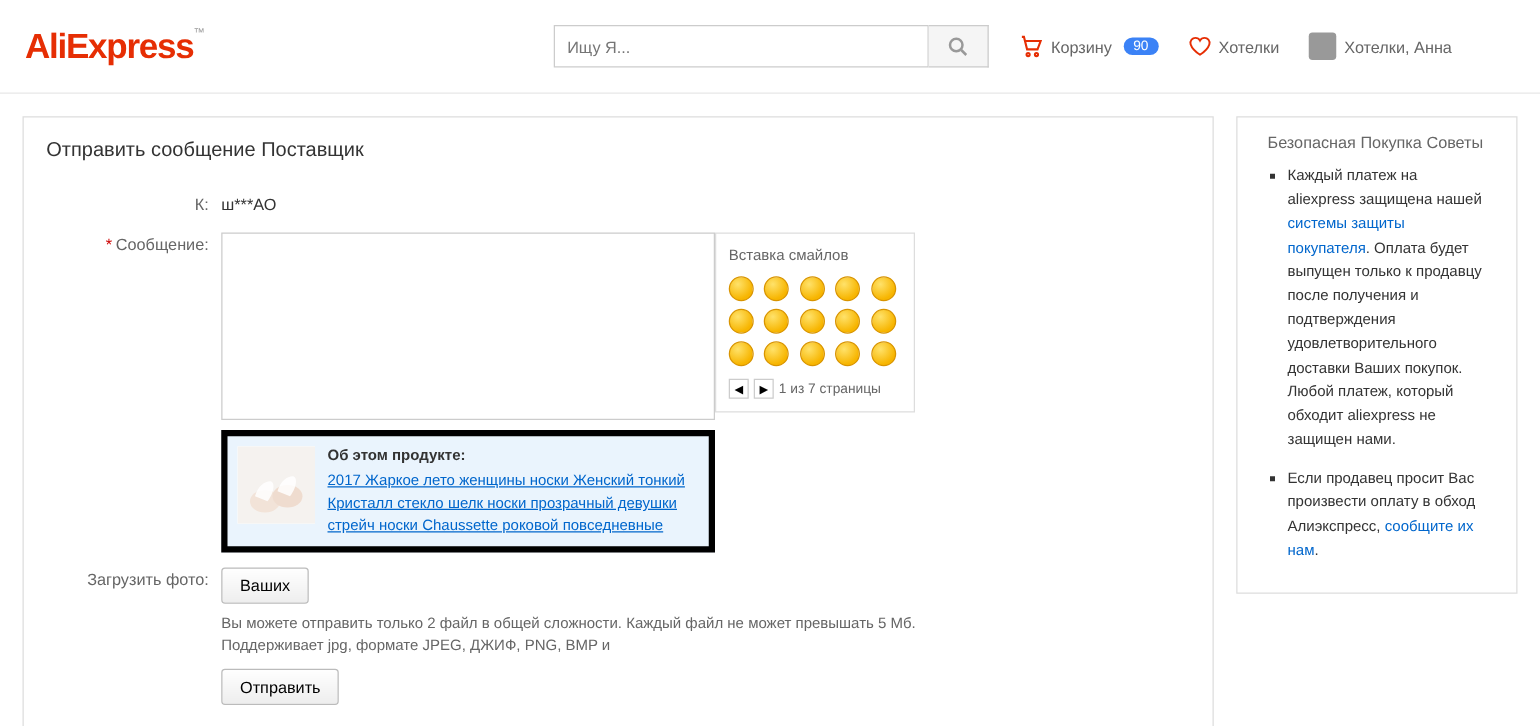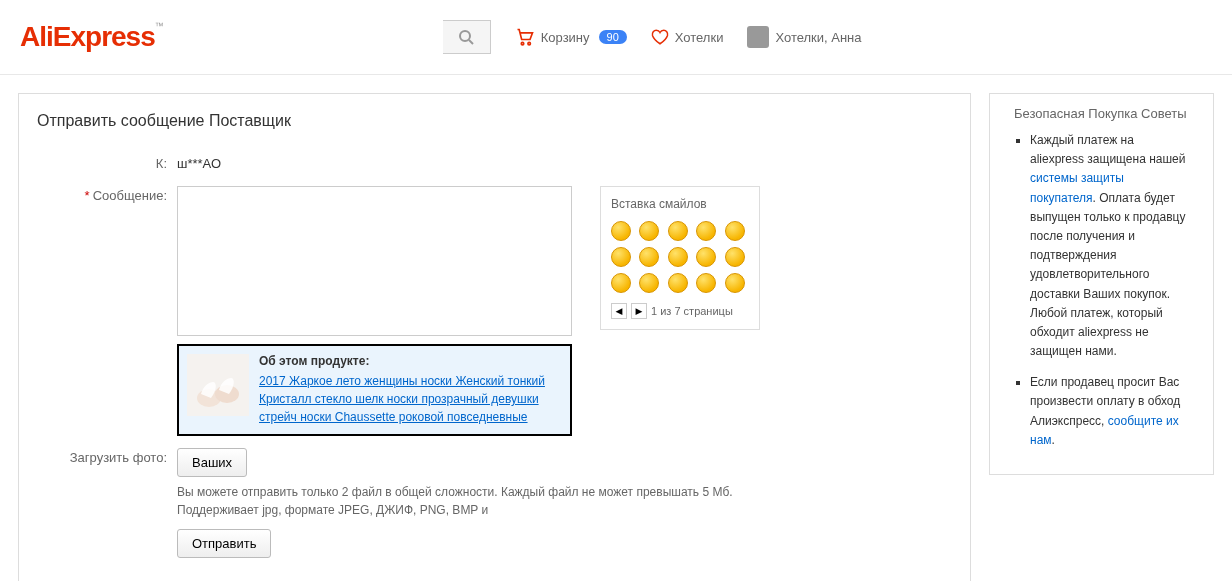--- a/index.html
+++ b/index.html
@@ -14,49 +14,50 @@
   .hdr-item svg, .hdr-item .avatar { margin-right: 6px; }
   .badge { background: #3b82f6; color: #fff; border-radius: 10px; padding: 1px 8px; font-size: 11px; margin-left: 9px; }
   .avatar { width: 22px; height: 22px; background: #999; border-radius: 3px; display: inline-block; }
   .container { display: flex; padding: 18px; gap: 18px; align-items: flex-start; }
   .main-panel { flex: 1; border: 1px solid #ddd; padding: 18px; }
   .page-title { font-size: 16px; color: #333; margin-bottom: 24px; font-weight: normal; }
   .form-row { display: flex; margin-bottom: 12px; align-items: flex-start; }
   .form-label { width: 140px; text-align: right; padding-right: 10px; color: #666; font-size: 13px; line-height: 20px; }
   .form-label .req { color: #c00; margin-right: 3px; }
   .form-content { flex: 1; }
-  .msg-area { display: flex; gap: 28px; align-items: flex-start; }
+  .msg-area { display: flex; gap: 0; align-items: flex-start; }
   .msg-textarea { width: 395px; height: 150px; border: 1px solid #ccc; padding: 6px; resize: none; font-family: Arial; font-size: 13px; }
   .smiley-panel { border: 1px solid #ddd; padding: 10px; width: 160px; }
   .smiley-title { font-size: 12px; color: #666; margin-bottom: 10px; }
   .smiley-grid { display: grid; grid-template-columns: repeat(5, 1fr); gap: 6px 4px; margin-bottom: 10px; }
   .smiley { width: 20px; height: 20px; border-radius: 50%; background: radial-gradient(circle at 35% 30%, #ffe26a, #f7b500 70%); border: 1px solid #d89400; cursor: pointer; }
   .smiley-pager { display: flex; align-items: center; gap: 4px; font-size: 11px; color: #666; }
   .pager-btn { width: 16px; height: 16px; border: 1px solid #ccc; background: #fff; font-size: 9px; cursor: pointer; display: flex; align-items: center; justify-content: center; }
-  .product-box { display: flex; border: 2px solid #000000; background: #eaf4fd; padding: 8px; margin-top: 8px; width: 395px; gap: 10px; }
+  .product-box { display: flex; border: 5px solid #000000; background: #eaf4fd; padding: 8px; margin-top: 8px; width: 395px; gap: 10px; }
   .product-thumb { width: 62px; height: 62px; background: #fff; display: flex; align-items: center; justify-content: center; flex-shrink: 0; }
   .product-thumb svg { display: block; }
   .product-info .about { font-weight: bold; color: #333; font-size: 12px; margin-bottom: 4px; }
   .product-info .plink { color: #0066cc; font-size: 12px; line-height: 1.5; }
   .btn { border: 1px solid #bbb; background: linear-gradient(#fff, #eee); padding: 6px 14px; font-size: 13px; cursor: pointer; border-radius: 3px; }
   .upload-hint { color: #666; font-size: 12px; margin-top: 6px; line-height: 1.5; }
   .submit-row { margin-top: 10px; }
   .side-panel { width: 225px; border: 1px solid #ddd; padding: 12px 24px; }
   .side-title { font-size: 13px; color: #666; margin-bottom: 10px; }
   .side-panel ul { list-style: square; padding-left: 16px; color: #333; }
   .side-panel li { font-size: 12px; line-height: 1.6; margin-bottom: 12px; color: #333; }
   .side-panel a { color: #0066cc; text-decoration: none; }
   .to-value { color: #333; line-height: 20px; }
 </style>
 </head>
 <body>
 
 <div class="header">
   <div class="logo"><span>AliExpress</span><sup>™</sup></div>
   <div class="search-wrap">
+    <input class="search-input" placeholder="Ищу Я..." style="">
     <button class="search-btn">
       <svg width="16" height="16" viewBox="0 0 16 16" fill="none" stroke="#999" stroke-width="2">
           <circle cx="7" cy="7" r="5"></circle>
           <line x1="11" y1="11" x2="15" y2="15"></line>
         </svg>
     </button>
   </div>
   <div class="hdr-item">
     <svg width="20" height="20" viewBox="0 0 24 24" fill="none" stroke="#e62e04" stroke-width="2">
         <path d="M3 3h2l3 12h10l3-8H6"></path>

